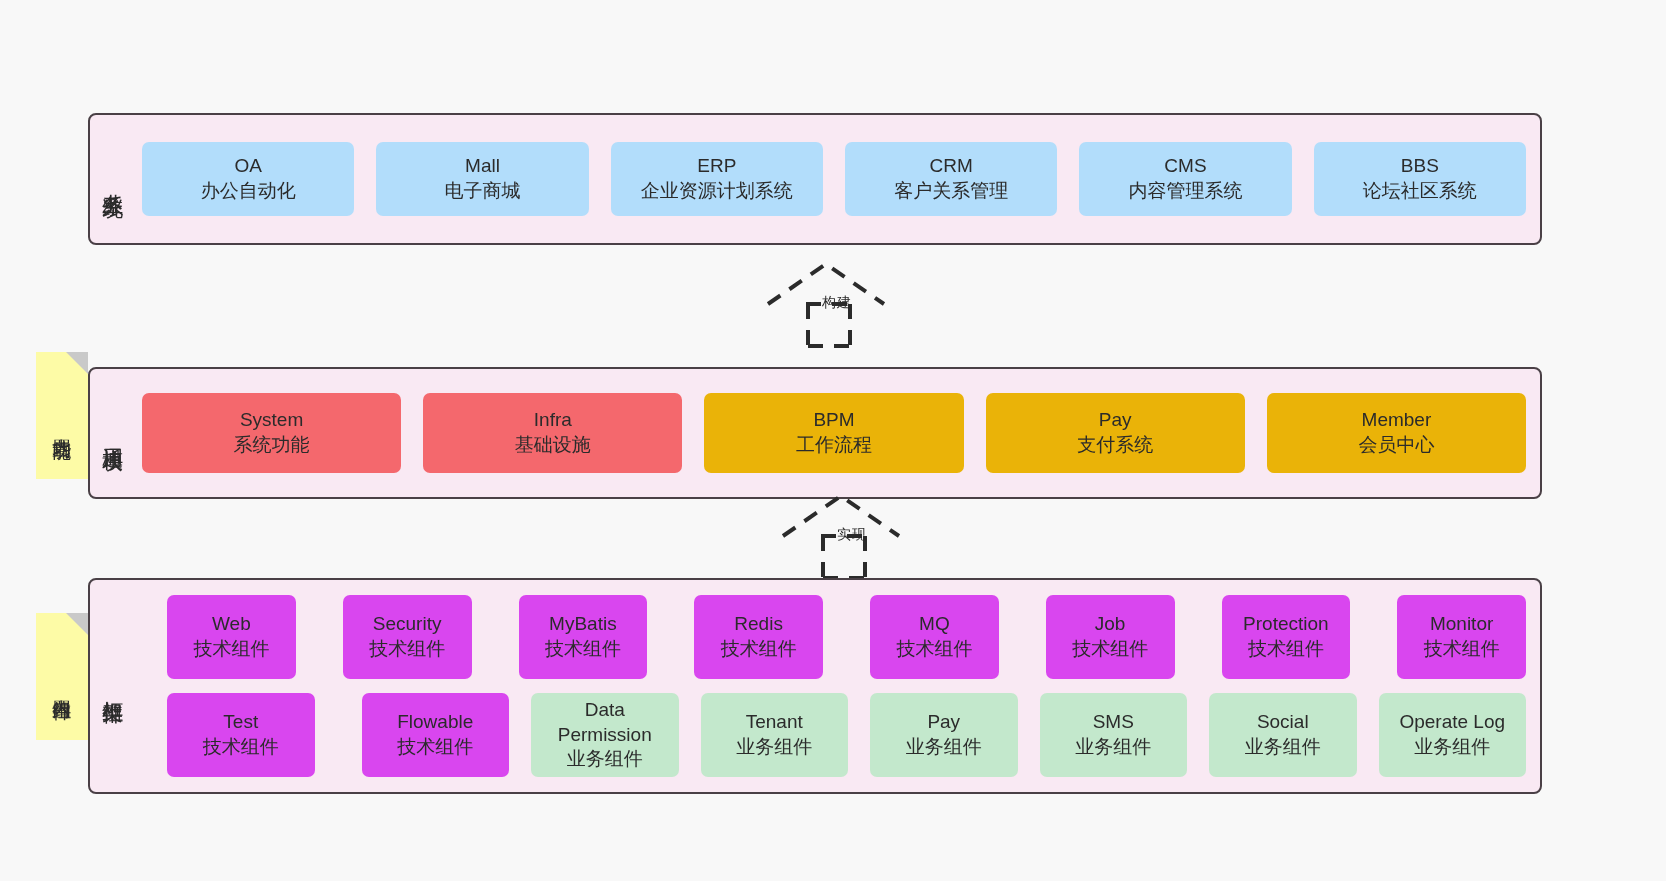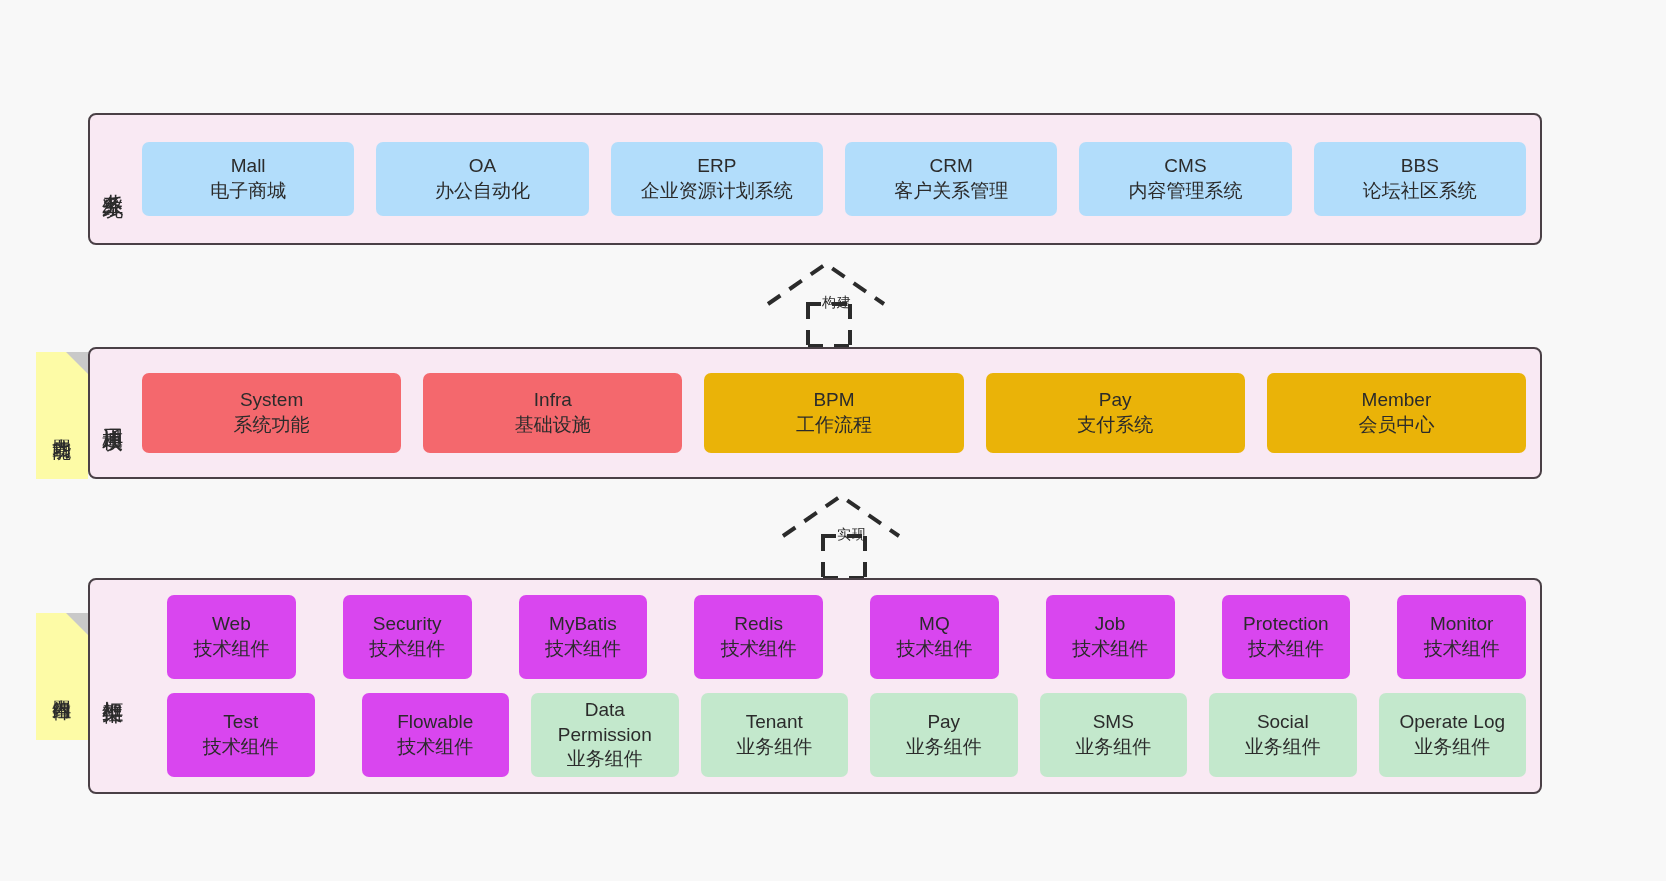--- a/index.html
+++ b/index.html
@@ -76,21 +76,21 @@
   .c-blue       { background: #b2ddfb; }
   .c-red        { background: #f4686d; }
   .c-pink       { background: #eab308; }
   .c-green      { background: #d946ef; margin-left: 25px; }
   .c-green-soft { background: #c3e8cc; }
 
   
   #layer-business { left: 88px;  top: 113px; width: 1454px; height: 132px; }
   #layer-business .card { height: 74px; }
 
-  #layer-modules  { left: 88px;  top: 347px; width: 1454px; height: 132px; }
+  #layer-modules  { left: 88px;  top: 367px; width: 1454px; height: 132px; }
   #layer-modules .card { height: 80px; }
 
   #layer-framework{ left: 88px;  top: 578px; width: 1454px; height: 216px; }
   #layer-framework .card { height: 84px; }
 
   
   .note {
     position: absolute;
     width: 52px;
     background: #fdfba6;
@@ -141,26 +141,26 @@
 </head>
 <body>
 
 <div class="canvas">
 
   <div class="layer" id="layer-business">
     <div class="layer-title">业务系统</div>
     <div class="layer-body">
       <div class="row">
         <div class="card c-blue">
+          <span class="t1">OA</span>
+          <span class="t2">办公自动化</span>
+        </div>
+        <div class="card c-blue">
           <span class="t1">Mall</span>
           <span class="t2">电子商城</span>
-        </div>
-        <div class="card c-blue">
-          <span class="t1">OA</span>
-          <span class="t2">办公自动化</span>
         </div>
         <div class="card c-blue">
           <span class="t1">ERP</span>
           <span class="t2">企业资源计划系统</span>
         </div>
         <div class="card c-blue">
           <span class="t1">CRM</span>
           <span class="t2">客户关系管理</span>
         </div>
         <div class="card c-blue">

